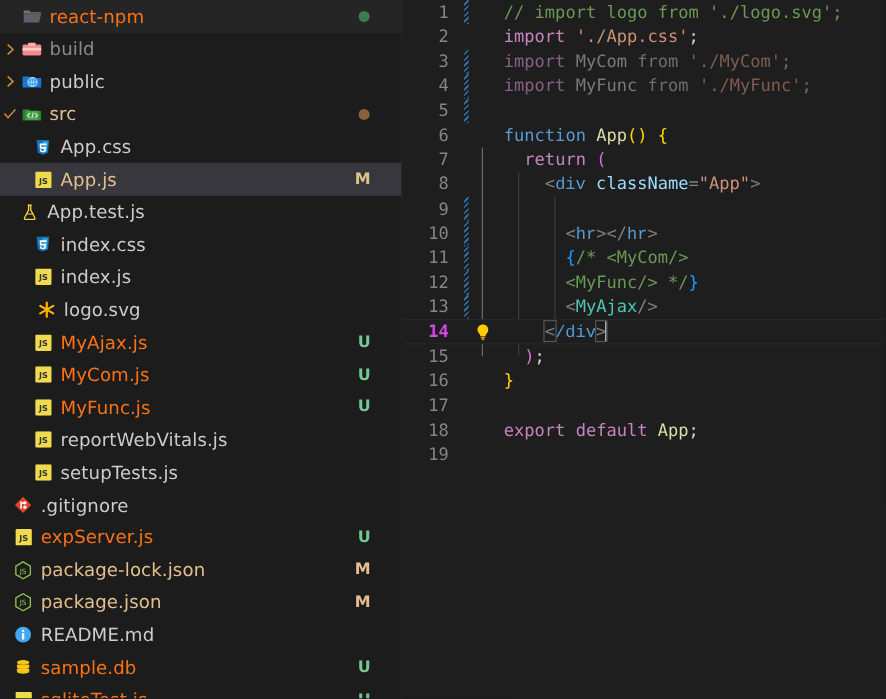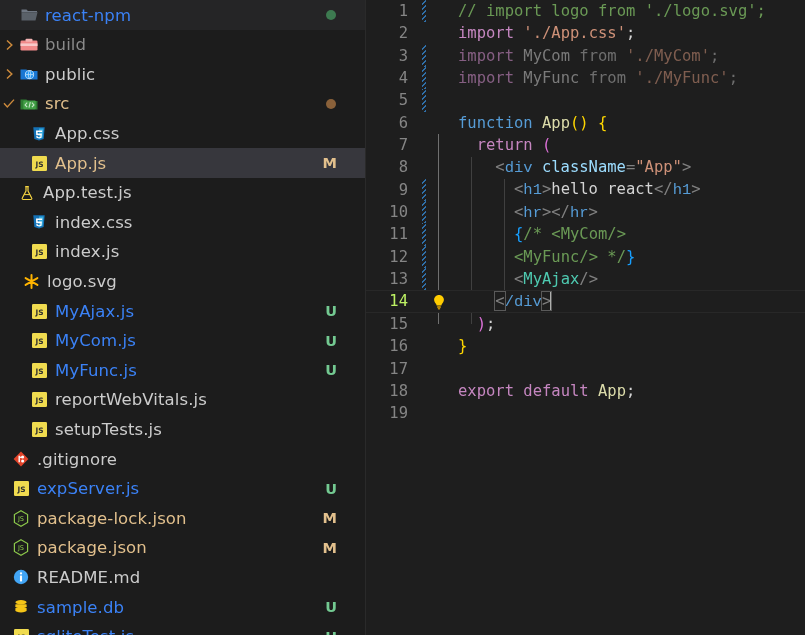--- a/index.html
+++ b/index.html
@@ -68,21 +68,21 @@
     justify-content: center;
     margin-right: 5px;
   }
   .ficon svg { display:block; }
   .label {
     font-size: 16.5px;
     color: #cccccc;
     letter-spacing: 0.1px;
     font-family: "DejaVu Sans", sans-serif;
   }
-  .label.green { color: #3b82f6; }
+  .label.green { color: #f97316; }
   .label.tan   { color: #e2c08d; }
   .label.gray  { color: #8a8a8a; }
   .badge {
     margin-left: auto;
     font-size: 14.5px;
     font-weight: bold;
     padding-right: 20px;
     font-family: "DejaVu Sans", sans-serif;
   }
   .badge.m { color: #e2c08d; }
@@ -125,21 +125,21 @@
   .ln {
     width: 42px;
     min-width: 42px;
     text-align: right;
     color: #858585;
     font-size: 15.5px;
     font-family: "DejaVu Sans Mono", monospace;
     padding-right: 0;
     user-select: none;
   }
-  .line.current .ln { color: #bef264; }
+  .line.current .ln { color: #d946ef; font-weight: bold; }
   .diffmark {
     width: 4px;
     min-width: 4px;
     height: 22.35px;
     margin-left: 14px;
     background: transparent;
   }
   .diffmark.changed {
     background: repeating-linear-gradient(
       -45deg,
@@ -314,21 +314,21 @@
     <div class="tree-row" style="padding-left:28px">
       <div class="ficon">
         <svg width="15" height="15" viewBox="0 0 15 15">
           <rect width="15" height="15" rx="1.3" fill="#f0db4f"></rect>
           <text x="7.5" y="11" font-size="7.4" font-weight="bold" font-family="DejaVu Sans, sans-serif" fill="#323330" text-anchor="middle">JS</text>
         </svg>
       </div>
       <span class="label">index.js</span>
     </div>
 
-    <div class="tree-row" style="padding-left:20px">
+    <div class="tree-row" style="padding-left:31px">
       <div class="ficon">
         <svg width="17" height="17" viewBox="0 0 17 17">
           <g stroke="#ffb400" stroke-width="2" stroke-linecap="round">
             <path d="M8.5 2v13M2.6 5.1l11.8 6.8M14.4 5.1L2.6 11.9"></path>
           </g>
         </svg>
       </div>
       <span class="label">logo.svg</span>
     </div>
 
@@ -532,21 +532,20 @@
         <span class="ln">8</span>
         <span class="diffmark"></span>
         <span class="lampspace"></span>
         <span class="code"><span class="c-plain">    </span><span class="c-brk">&lt;</span><span class="c-tag">div</span><span class="c-plain"> </span><span class="c-var">className</span><span class="c-brk">=</span><span class="c-str">"App"</span><span class="c-brk">&gt;</span></span>
       </div>
 
       <div class="line">
         <span class="ln">9</span>
         <span class="diffmark changed"></span>
         <span class="lampspace"></span>
-        <span class="code"><span class="c-plain">      </span><span class="c-brk">&lt;</span><span class="c-tag">h1</span><span class="c-brk">&gt;</span><span class="c-plain">hello react</span><span class="c-brk">&lt;/</span><span class="c-tag">h1</span><span class="c-brk">&gt;</span></span>
       </div>
 
       <div class="line">
         <span class="ln">10</span>
         <span class="diffmark changed"></span>
         <span class="lampspace"></span>
         <span class="code"><span class="c-plain">      </span><span class="c-brk">&lt;</span><span class="c-tag">hr</span><span class="c-brk">&gt;&lt;/</span><span class="c-tag">hr</span><span class="c-brk">&gt;</span></span>
       </div>
 
       <div class="line">

